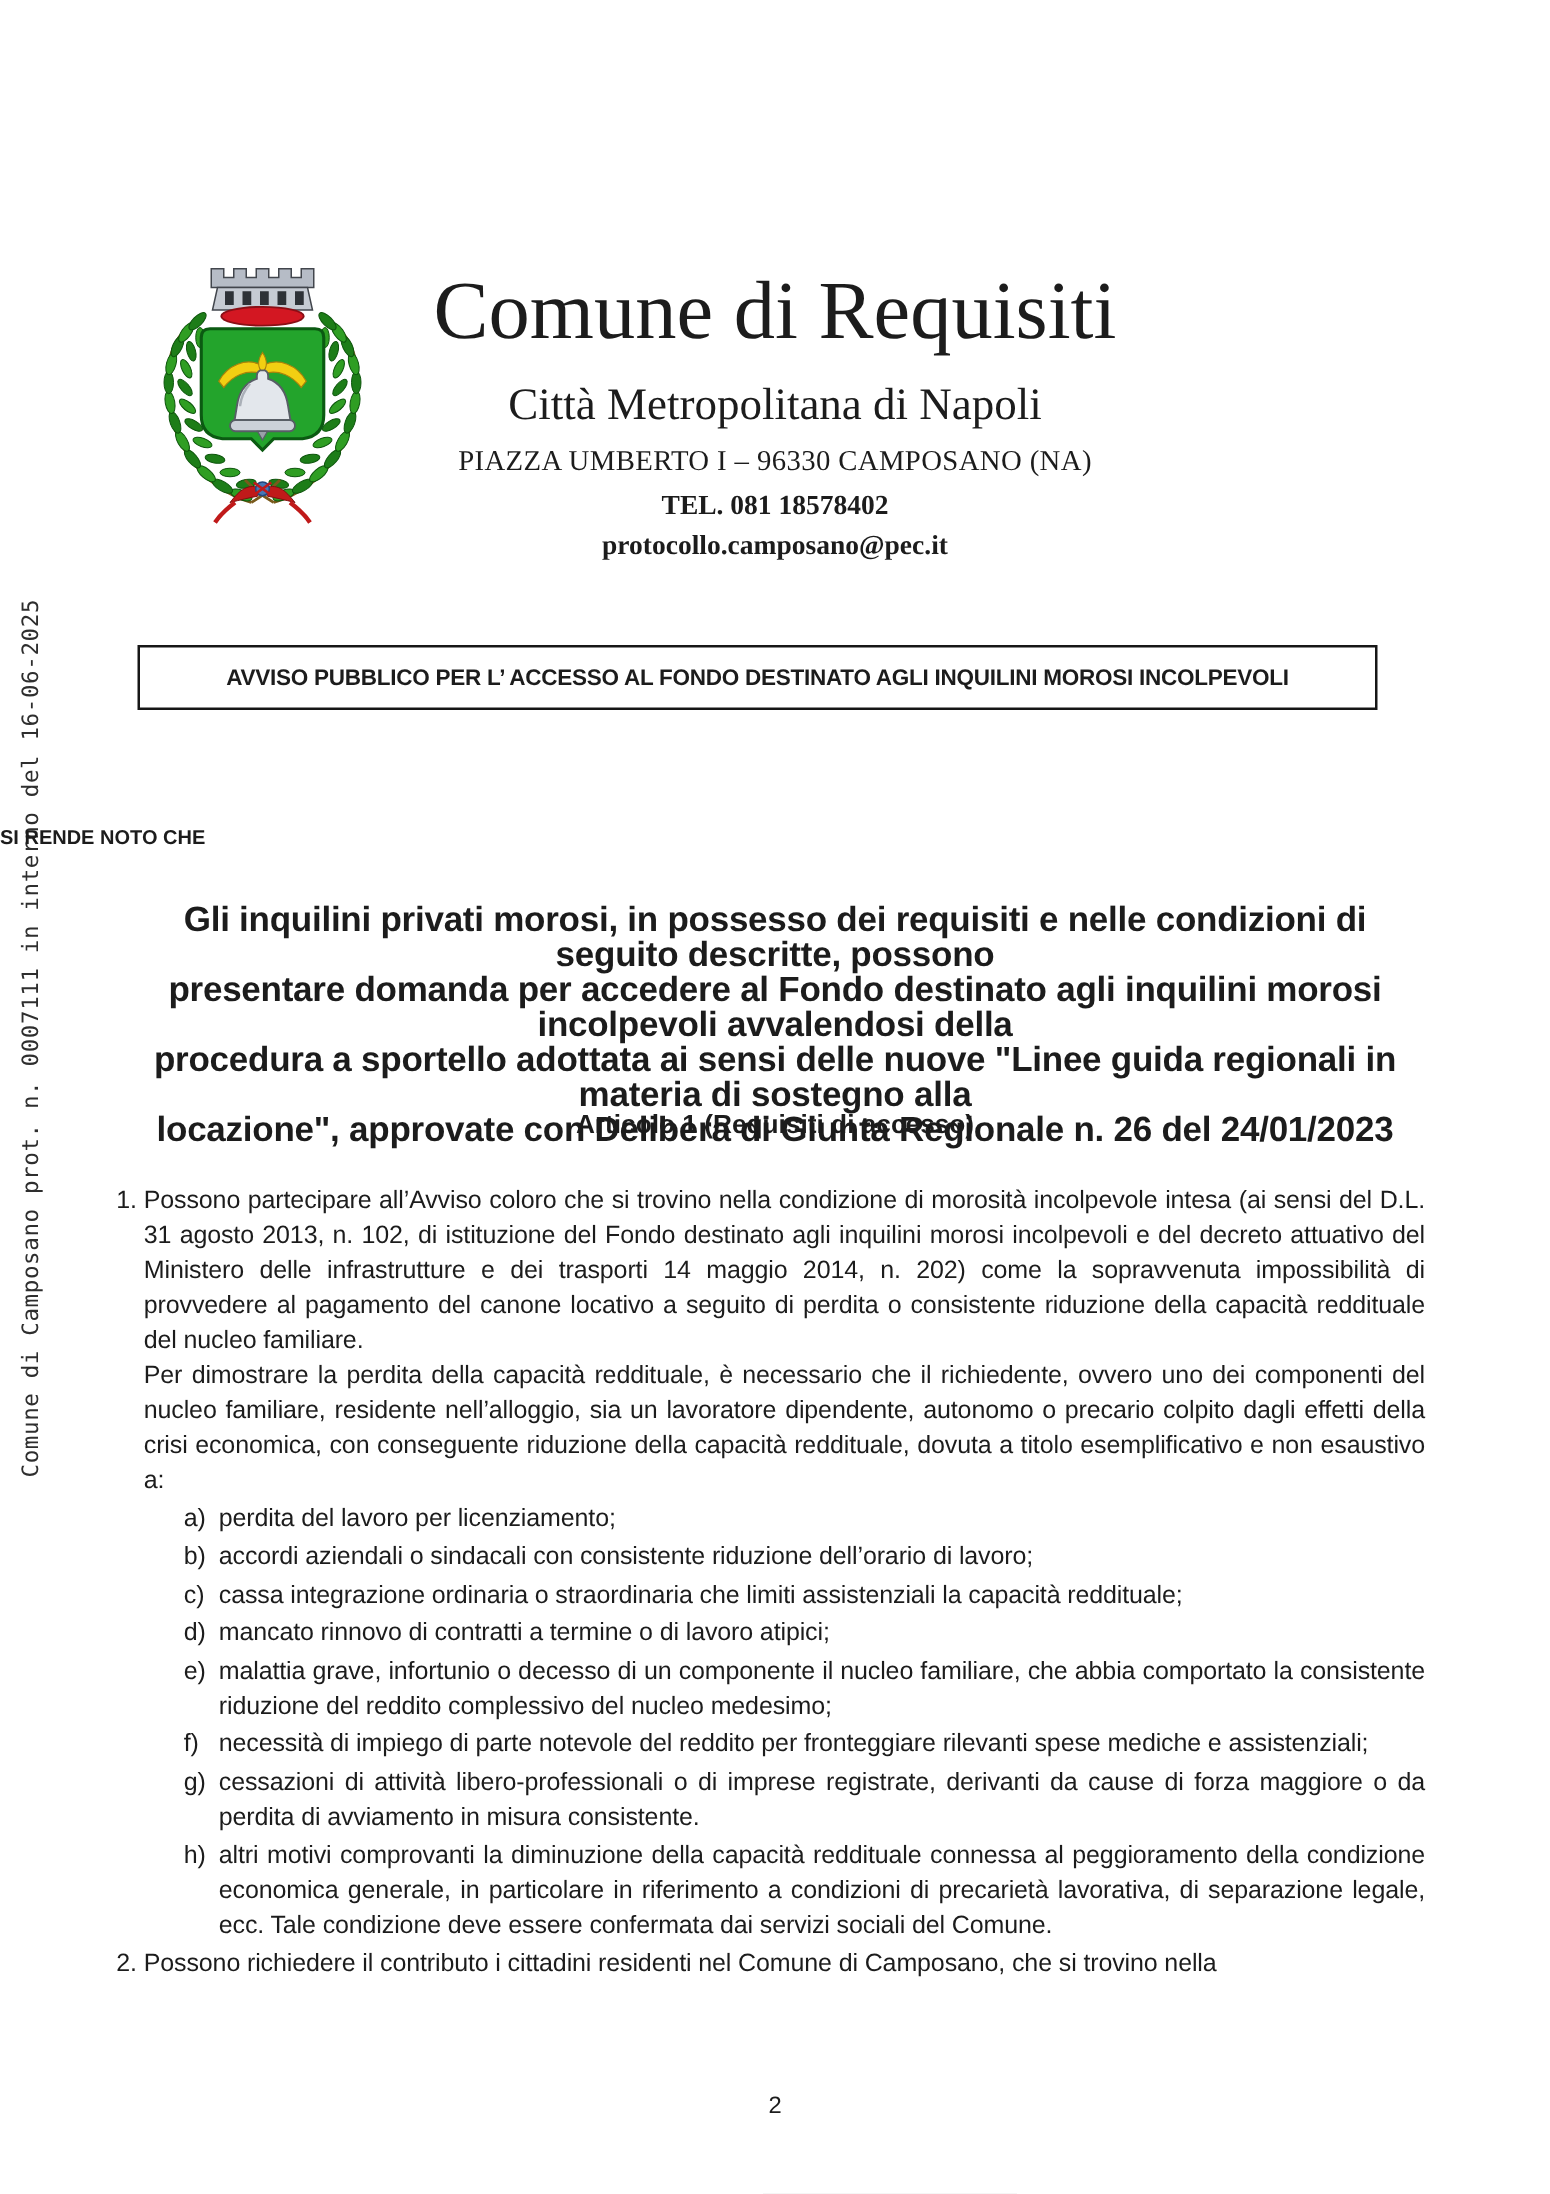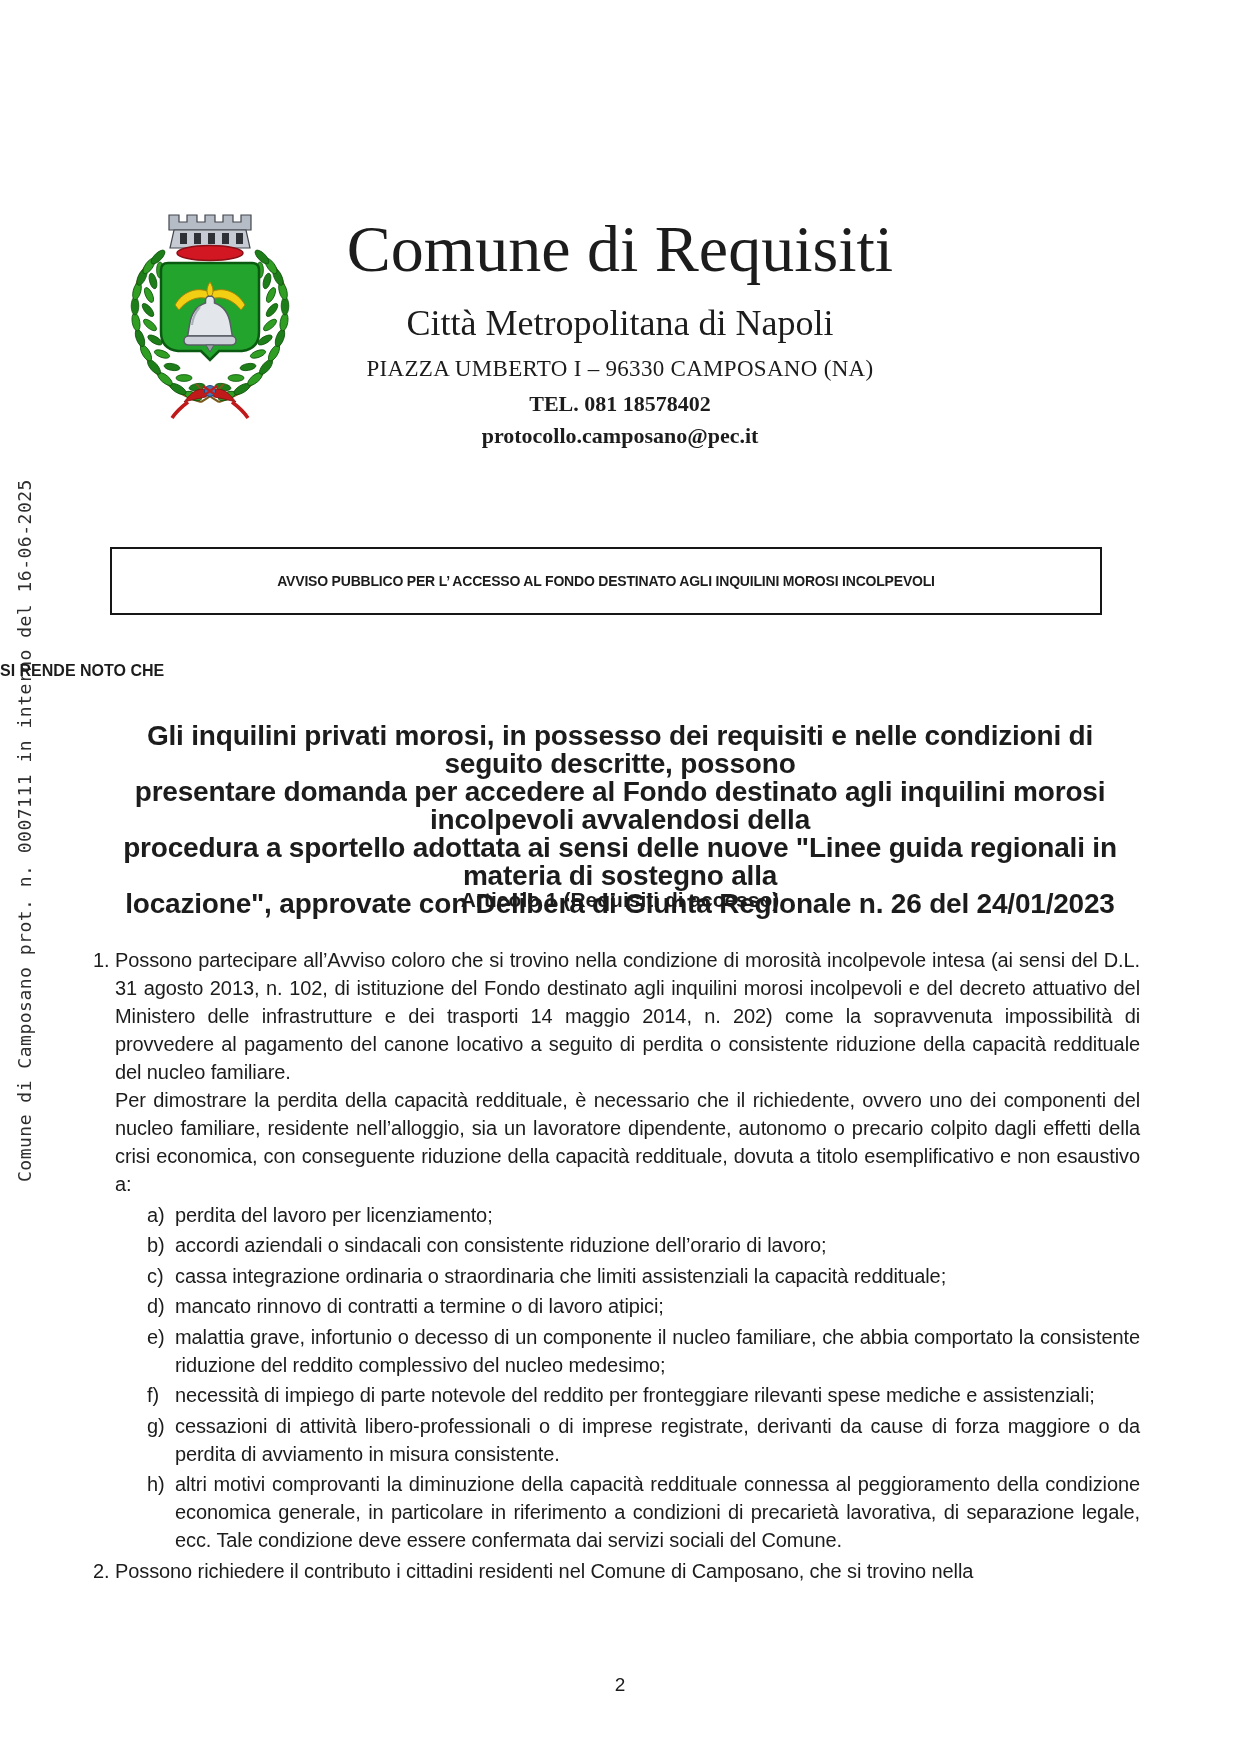--- a/index.html
+++ b/index.html
@@ -19,24 +19,24 @@
   .emblem{position:absolute;left:100px;top:206px;}
   .header-block{position:absolute;left:0;top:212px;width:100%;text-align:center;
     font-family:"Liberation Serif",serif;}
   .muni-title{font-size:66px;line-height:1.12;font-weight:400;}
   .muni-sub{font-size:36px;margin-top:16px;}
   .muni-addr{font-size:23px;margin-top:12px;letter-spacing:.3px;}
   .muni-tel{font-size:22px;font-weight:bold;margin-top:9px;}
   .muni-mail{font-size:22px;font-weight:bold;margin-top:6px;}
   
   .banner{
-    position:absolute;left:110px;top:516px;width:992px;height:68px;
+    position:absolute;left:110px;top:516px;width:992px;height:52px;
     border:2px solid #161616;box-sizing:border-box;
     display:flex;align-items:center;justify-content:center;
-    font-weight:bold;font-size:14px;letter-spacing:-.2px;margin-top:31px;
+    font-weight:bold;font-size:18px;letter-spacing:-.2px;
   }
   .proclaim{position:absolute;left:0;top:662px;width:100%;text-align:left;
     font-weight:bold;font-size:16px;}
   .intro{position:absolute;left:97px;top:722px;width:1046px;text-align:center;
     font-weight:bold;font-size:28px;line-height:28px;white-space:pre-line;
     letter-spacing:-.2px;}
   .article-title{position:absolute;left:0;top:888px;width:100%;text-align:center;
     font-weight:bold;font-size:21px;}
   
   .body-list{position:absolute;left:93px;top:946px;width:1047px;

